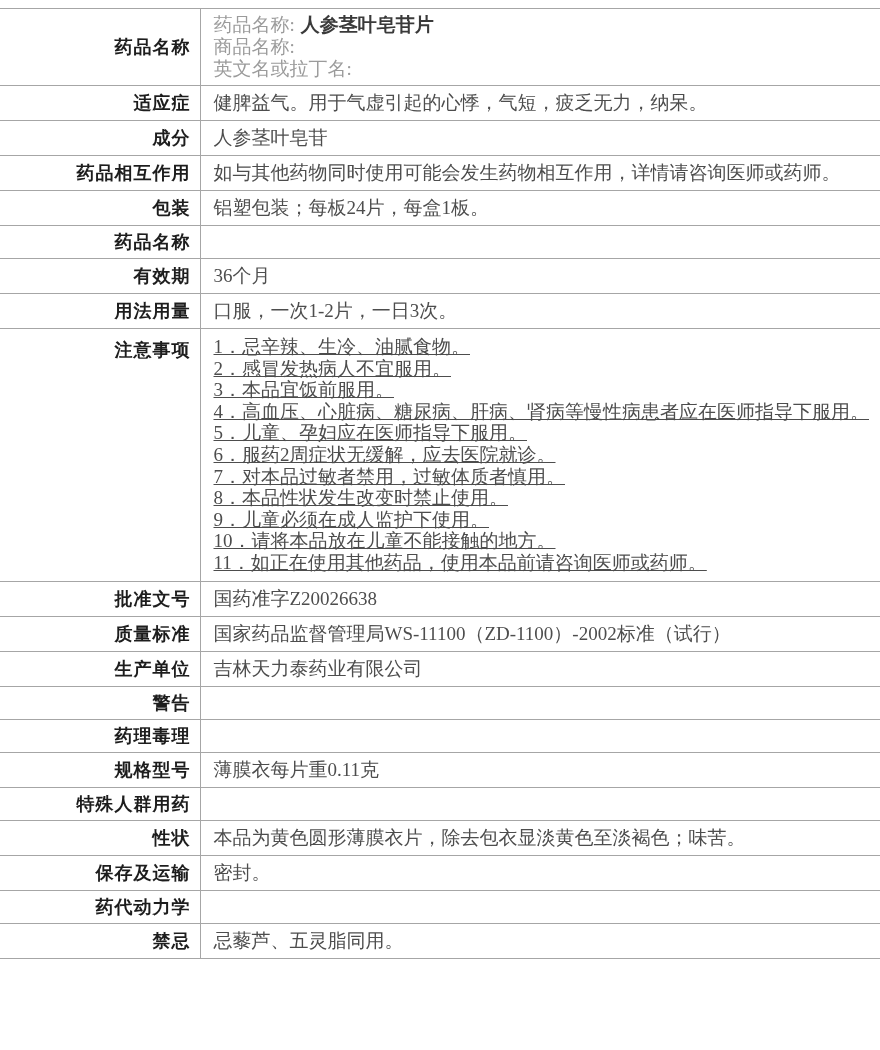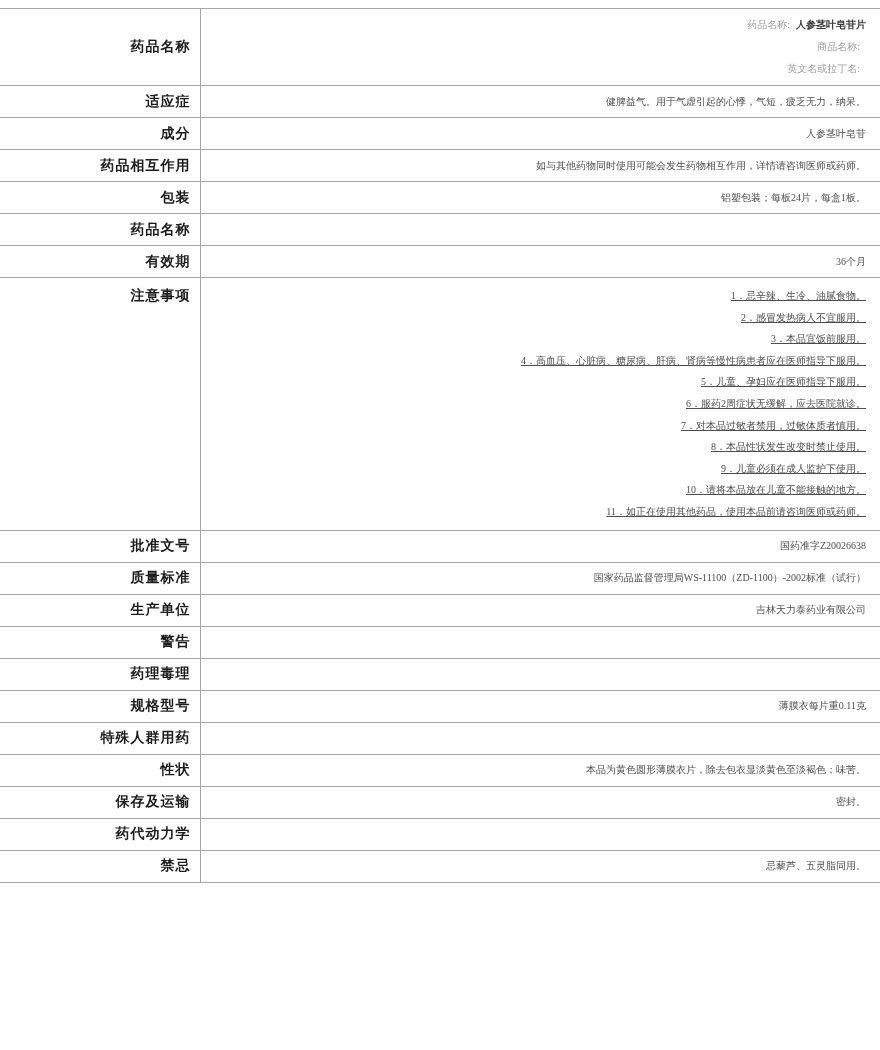--- a/index.html
+++ b/index.html
@@ -26,32 +26,31 @@
     border-top: 1px solid #a6a6a6;
     border-bottom: 1px solid #a6a6a6;
     vertical-align: middle;
     box-sizing: border-box;
   }
   td.label-cell {
     width: 200px;
     text-align: right;
     padding: 4px 9px 4px 2px;
     font-weight: bold;
-    font-size: 14px;
+    font-size: 18px;
     color: #1d1d1d;
     border-right: 1px solid #a6a6a6;
     height: 32px;
     letter-spacing: 1px;
   }
   td.value-cell {
     padding: 4px 14px 4px 13px;
-    font-size: 10px;
+    font-size: 19px;
     color: #4d4d4d;
     height: 32px;
-    text-align: right;
   }
   tr.row-list td.label-cell {
     vertical-align: top;
     padding-top: 9px;
     font-family: Liberation Serif, serif;
   }
   tr.row-list td.value-cell {
     padding-top: 7px;
     padding-bottom: 7px;
   }
@@ -108,20 +107,24 @@
           <td class="value-cell">铝塑包装；每板24片，每盒1板。</td>
         </tr>
         <tr class="row-text">
           <td class="label-cell">药品名称</td>
           <td class="value-cell"></td>
         </tr>
         <tr class="row-text">
           <td class="label-cell">有效期</td>
           <td class="value-cell">36个月</td>
         </tr>
+        <tr class="row-text">
+          <td class="label-cell">用法用量</td>
+          <td class="value-cell">口服，一次1-2片，一日3次。</td>
+        </tr>
         <tr class="row-list">
           <td class="label-cell">注意事项</td>
           <td class="value-cell">
             <div class="note-line">1．忌辛辣、生冷、油腻食物。</div>
             <div class="note-line">2．感冒发热病人不宜服用。</div>
             <div class="note-line">3．本品宜饭前服用。</div>
             <div class="note-line">4．高血压、心脏病、糖尿病、肝病、肾病等慢性病患者应在医师指导下服用。</div>
             <div class="note-line">5．儿童、孕妇应在医师指导下服用。</div>
             <div class="note-line">6．服药2周症状无缓解，应去医院就诊。</div>
             <div class="note-line">7．对本品过敏者禁用，过敏体质者慎用。</div>

